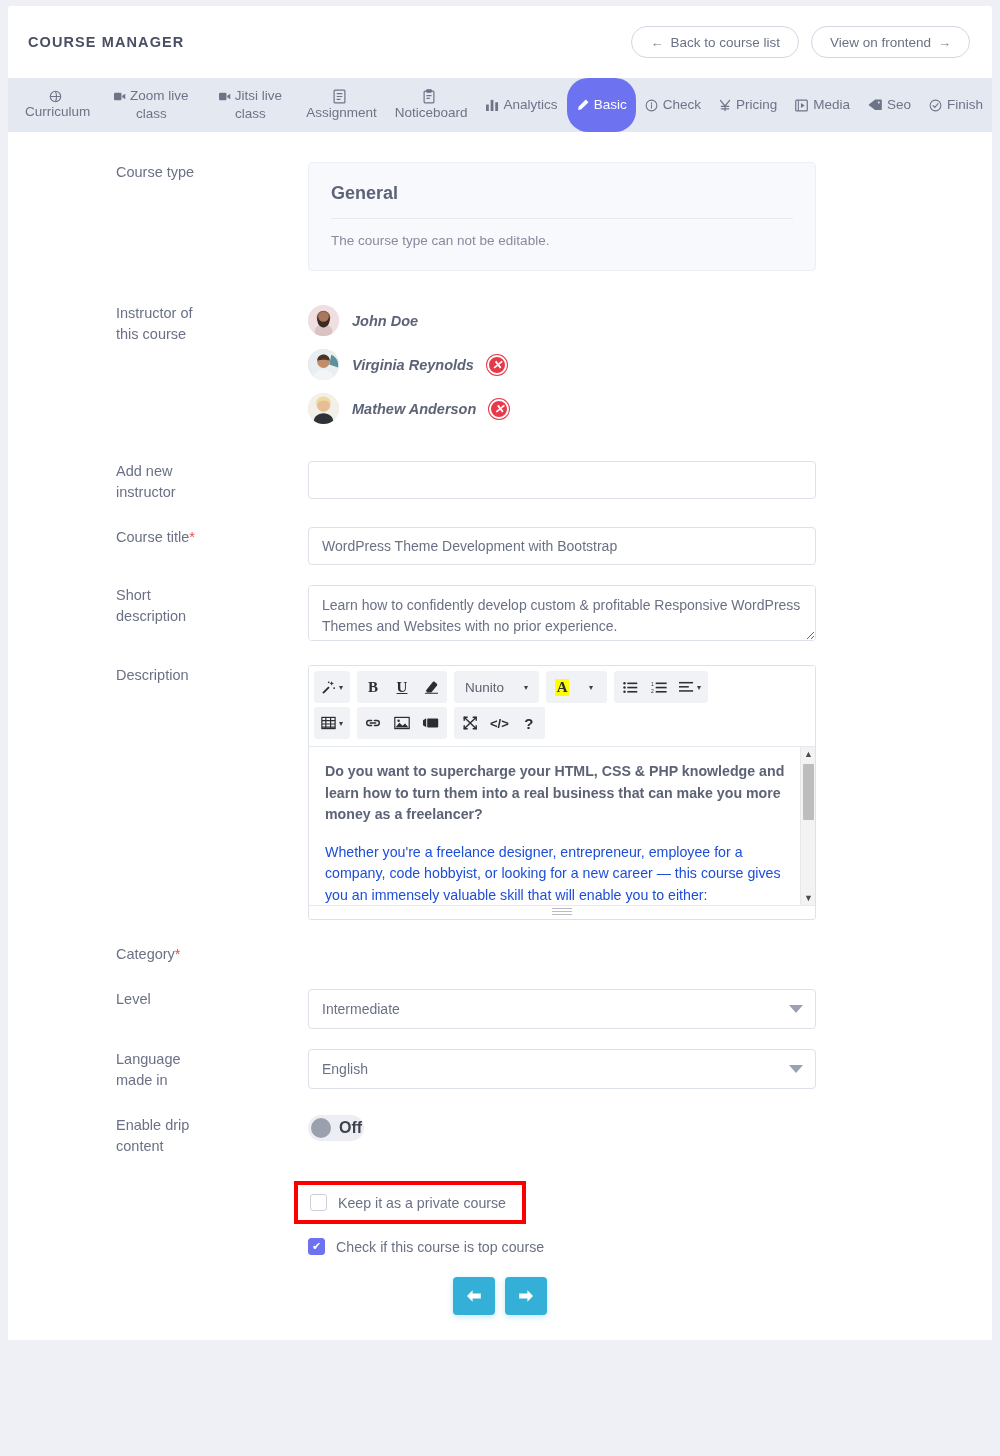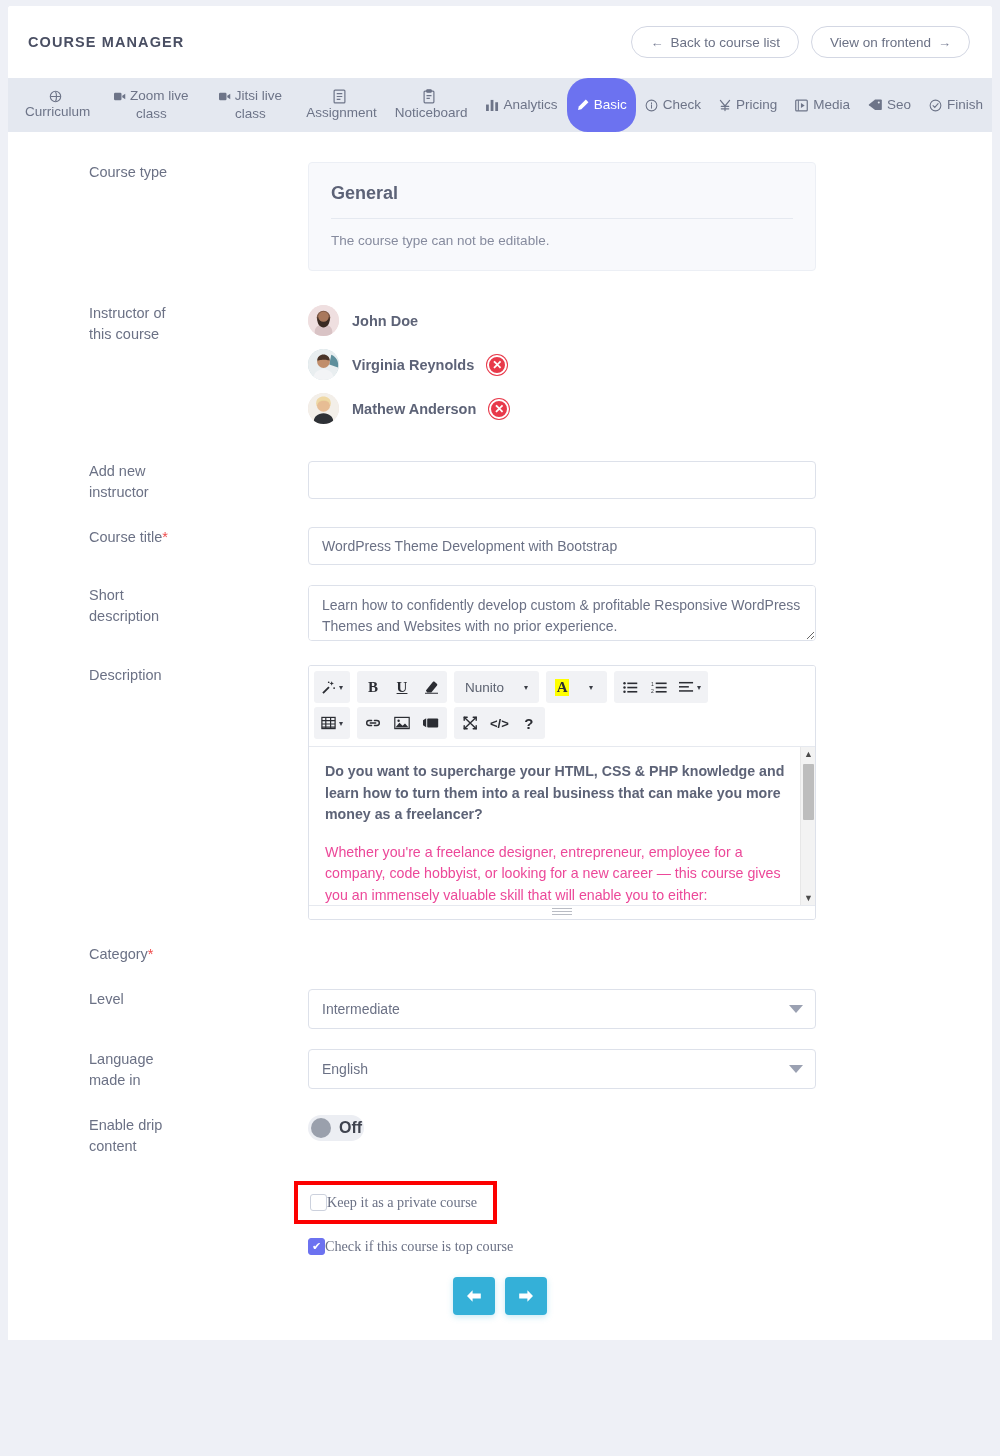--- a/index.html
+++ b/index.html
@@ -88,21 +88,21 @@
   
   .form-area { padding: 30px 0 0 0; }
   .row {
     display: flex;
     align-items: flex-start;
     margin-bottom: 0;
   }
   .lbl {
     width: 300px;
     padding-right: 18px;
-    padding-left: 81px;
+    padding-left: 108px;
     font-size: 14.5px;
     color: #6b7185;
     line-height: 1.45;
     flex: none;
   }
   .lbl .req { color: #ef4b4b; }
   .ctl { flex: 1; max-width: 510px; }
 
   .ctype-box {
     background: #f8f9fc;
@@ -119,20 +119,21 @@
     border-bottom: 1px solid #e5e9f0;
   }
   .ctype-note { font-size: 13.5px; color: #868b9e; padding-top: 14px; }
 
   .instructors { padding-top: 2px; }
   .instructor {
     display: flex;
     align-items: center;
     gap: 13px;
     margin-bottom: 13px;
+    font-style: italic;
   }
   .avatar {
     width: 31px; height: 31px; border-radius: 50%;
     flex: none; overflow: hidden; position: relative;
   }
   .av1 { background: #efdfe0; }
   .av2 { background: #cfdee3; }
   .av3 { background: #f0e5df; }
   .av-face { position:absolute; left:0; top:0; width:100%; height:100%; }
   .inst-name { font-size: 14.5px; color: #5d6377; font-weight: 600; }
@@ -191,21 +192,21 @@
   .tb-btn.wide { padding: 0 9px; font-size: 13.5px; color: #5c6270; gap:17px;}
   .caret { font-size: 8px; margin-left: 3px; color: #3a3d45; }
   .hl-A { background: #ffff00; padding: 0 2px; font-weight: 700; font-family: "Liberation Serif", serif; font-size: 15px; }
   .ed-body {
     border-top: 1px solid #e6e9ef;
     padding: 14px 16px 10px 16px;
     height: 159px;
     position: relative;
     overflow: hidden;
   }
-  .ed-body p { margin: 0 0 16px 0; font-size: 14.2px; line-height: 1.52; color: #ec4899; }
+  .ed-body p { margin: 0 0 16px 0; font-size: 14.2px; line-height: 1.52; color: #1d4ed8; }
   .ed-body p.b { font-weight: 700; color: #5d6377; }
   .ed-scroll {
     position: absolute; right: 0; top: 0; width: 15px; height: 100%;
     background: #f3f3f3; border-left: 1px solid #e7e7e7;
     cursor: pointer;
   }
   .ed-scroll .thumb {
     position: absolute; top: 17px; left: 2px; width: 11px; height: 56px;
     background: #bdbdbd; border-radius: 1px;
   }
@@ -246,21 +247,21 @@
   .toggle {
     display: inline-flex; align-items: center;
     background: #eceef3; border-radius: 16px;
     height: 26px; padding: 3px 12px 3px 3px; gap: 8px;
     cursor: pointer; width: 56px;
   }
   .knob { width: 20px; height: 20px; border-radius: 50%; background: #9aa0ac; flex:none; }
   .toggle .tt { font-size: 16px; color: #3f434f; font-weight: 600; }
 
   
-  .cb-row { display: flex; align-items: flex-end; cursor: pointer; font-family: Liberation Serif, serif; }
+  .cb-row { display: flex; align-items: flex-end; gap: 11px; cursor: pointer; }
   .cb {
     width: 17px; height: 17px; border-radius: 3px;
     border: 1px solid #ccd1dd; background: #fff; flex: none;
   }
   .cb.on {
     background: #6c72f0; border-color: #6c72f0;
     display:flex; align-items:center; justify-content:center;
     color: #fff; font-size: 11px;
   }
   .cb-lbl { font-size: 14.2px; color: #6b7185; }

